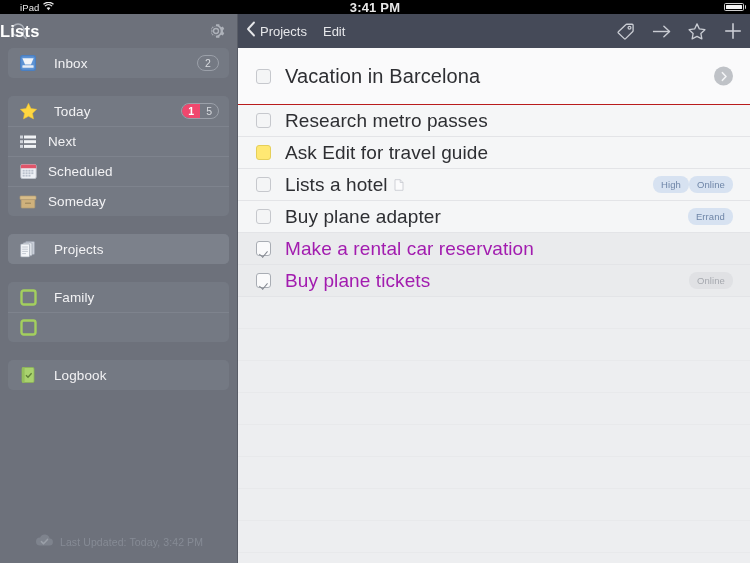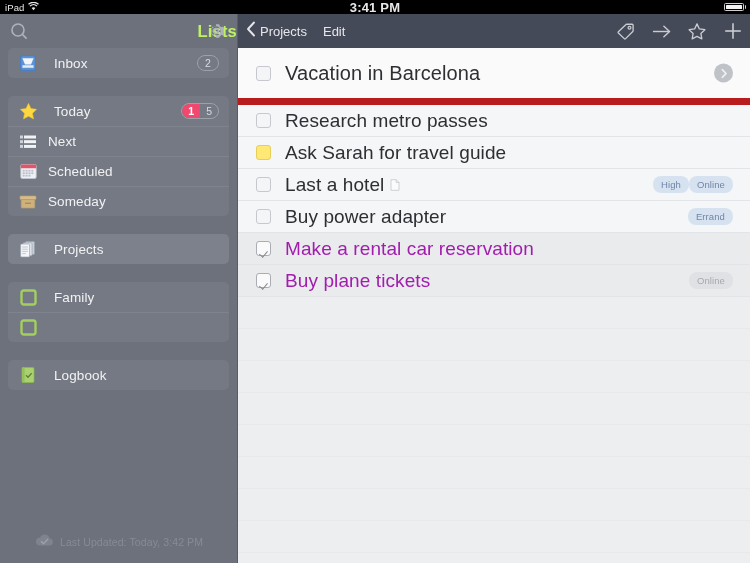--- a/index.html
+++ b/index.html
@@ -10,21 +10,21 @@
     background:#000;
   }
   #app { position:relative; width:750px; height:563px; }
 
   
   .statusbar {
     position:absolute; top:0; left:0; width:750px; height:14px;
     background:#000; color:#e8e8e8; font-size:9.5px;
     display:flex; align-items:center;
   }
-  .sb-left { display:flex; align-items:center; gap:4px; padding-left:5px; }
+  .sb-left { display:flex; align-items:center; gap:4px; padding-left:20px; }
   .sb-ipad { font-size:9.5px; letter-spacing:.1px; }
   .sb-wifi { display:block; }
   .sb-center {
     position:absolute; left:0; right:0; text-align:center;
     font-size:13px; font-weight:bold; letter-spacing:.2px;
   }
   .sb-right { position:absolute; right:4px; top:3px; display:flex; align-items:center; }
   .batt {
     width:20px; height:8px; border:1px solid #cfcfcf; border-radius:1.5px;
     position:relative; background:transparent;
@@ -41,22 +41,22 @@
   .sidebar {
     position:absolute; top:14px; left:0; width:238px; height:549px;
     background:#6d717b;
     border-right:1px solid #585c66;
   }
   .sb-header {
     height:34px; display:flex; align-items:center; position:relative;
     background:#6d717b;
   }
   .sb-title {
-    position:absolute; left:0; right:0; text-align:right;
-    font-size:16.5px; color:#bef264; font-weight:bold; letter-spacing:.2px;
+    position:absolute; left:0; right:0; text-align:left;
+    font-size:16.5px; color:#ffffff; font-weight:bold; letter-spacing:.2px;
   }
   .sb-icon-btn {
     position:absolute; width:34px; height:34px; display:flex;
     align-items:center; justify-content:center;
   }
   .sb-icon-btn.left { left:2px; }
   .sb-icon-btn.right { right:4px; }
 
   .sb-groups { padding:0 8px; }
   .group {
@@ -113,21 +113,21 @@
   .back-btn { display:flex; align-items:center; gap:4px; }
   .back-label { font-size:13px; color:#e6e7ea; }
   .edit-btn { font-size:13px; color:#e6e7ea; margin-left:16px; }
   .tb-actions {
     position:absolute; right:6px; top:0; height:34px;
     display:flex; align-items:center; gap:14px;
   }
   .tb-btn { width:22px; height:22px; display:flex; align-items:center; justify-content:center; }
 
   .proj-header {
-    height:57px; background:#fafafb; border-bottom:7px solid #b91c1c;
+    height:57px; background:#fafafb; border-bottom:1px solid #b91c1c;
     display:flex; align-items:center; padding:0 18px; position:relative;
   }
   .cbx {
     width:15px; height:15px; border-radius:3px; border:1px solid #c6c8cd;
     background:#f4f5f6; flex:0 0 15px; position:relative;
   }
   .cbx.yellow { background:#ffe873; border-color:#e5cf5a; }
   .cbx.checked { background:#fafafb; border-color:#a9adb4; }
   .cbx.checked::after {
     content:""; position:absolute; left:3.5px; top:6.5px;
@@ -402,41 +402,41 @@
 
     <div class="tasklist">
 
       <div class="trow">
         <span class="cbx"></span>
         <span class="trow-label">Research metro passes</span>
       </div>
 
       <div class="trow">
         <span class="cbx yellow"></span>
-        <span class="trow-label">Ask Sarah for travel guide</span>
+        <span class="trow-label">Ask Edit for travel guide</span>
       </div>
 
       <div class="trow">
         <span class="cbx"></span>
-        <span class="trow-label">Last a hotel</span>
+        <span class="trow-label">Lists a hotel</span>
         <span class="note-ico">
           <svg width="10" height="12" viewBox="0 0 10 12">
             <path d="M1 .7h5.2L9 3.5V11.3H1z" fill="#fbfbfc" stroke="#c5c8ce" stroke-width=".8"></path>
             <path d="M6.2 .7V3.5H9" fill="none" stroke="#c5c8ce" stroke-width=".8"></path>
           </svg>
         </span>
         <span class="tags">
           <span class="tag">High</span>
           <span class="tag">Online</span>
         </span>
       </div>
 
       <div class="trow">
         <span class="cbx"></span>
-        <span class="trow-label">Buy power adapter</span>
+        <span class="trow-label">Buy plane adapter</span>
         <span class="tags">
           <span class="tag">Errand</span>
         </span>
       </div>
 
       <div class="trow done">
         <span class="cbx checked"></span>
         <span class="trow-label">Make a rental car reservation</span>
       </div>
 

